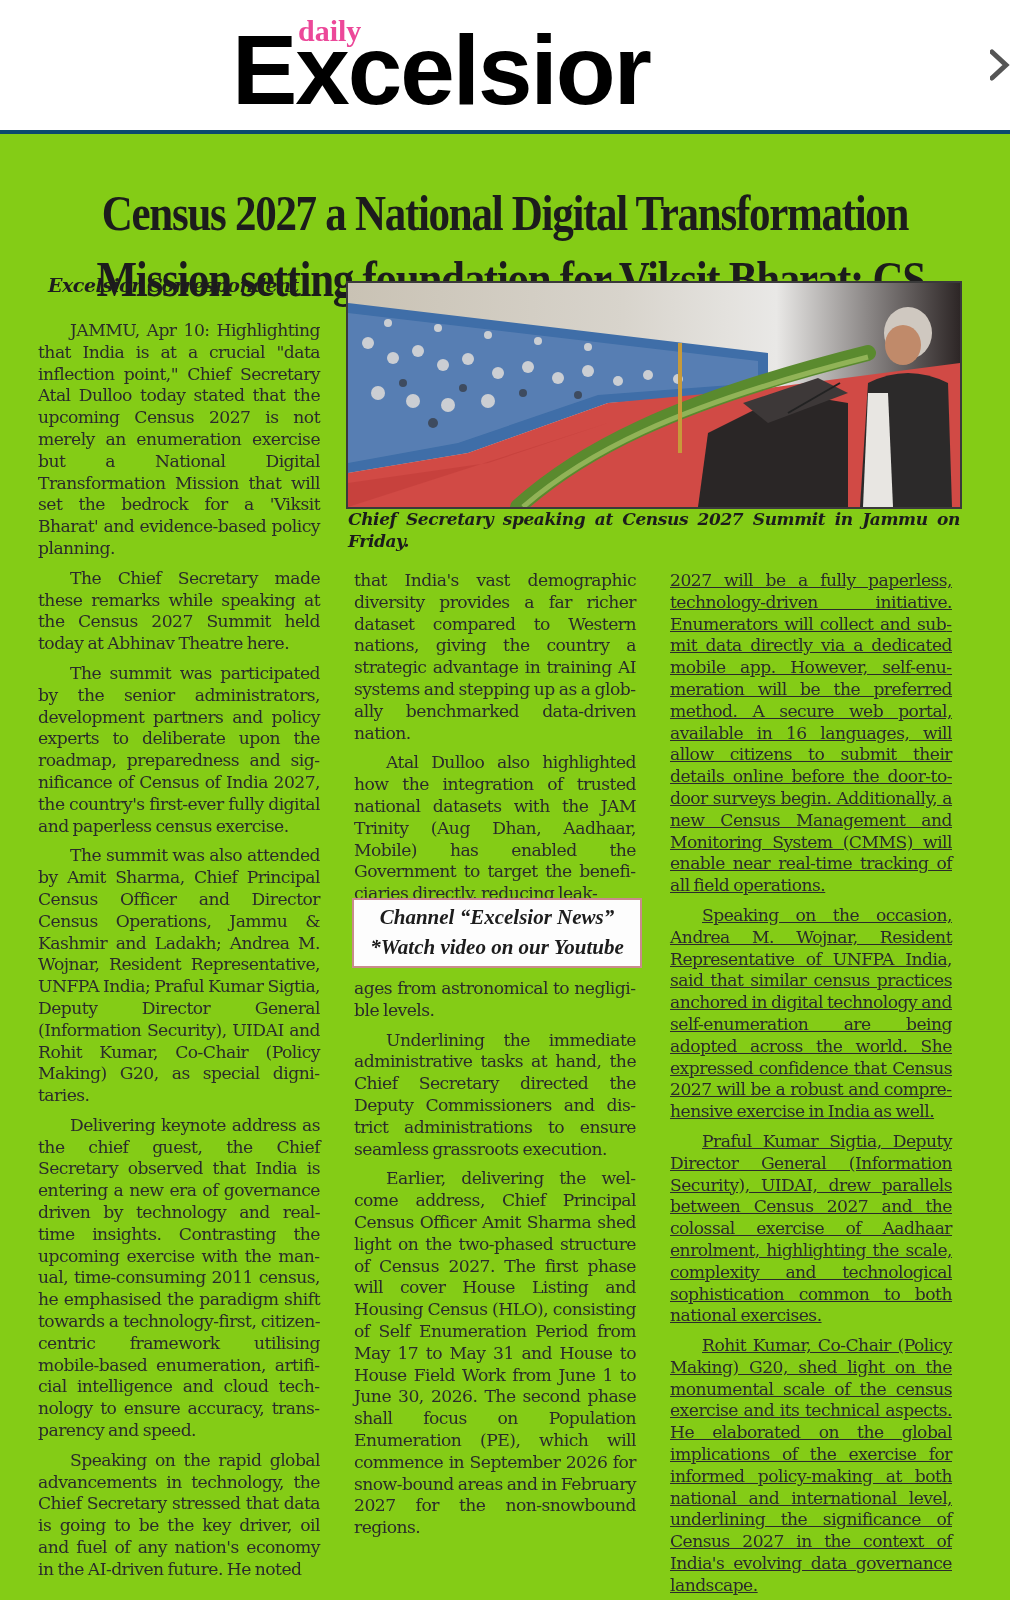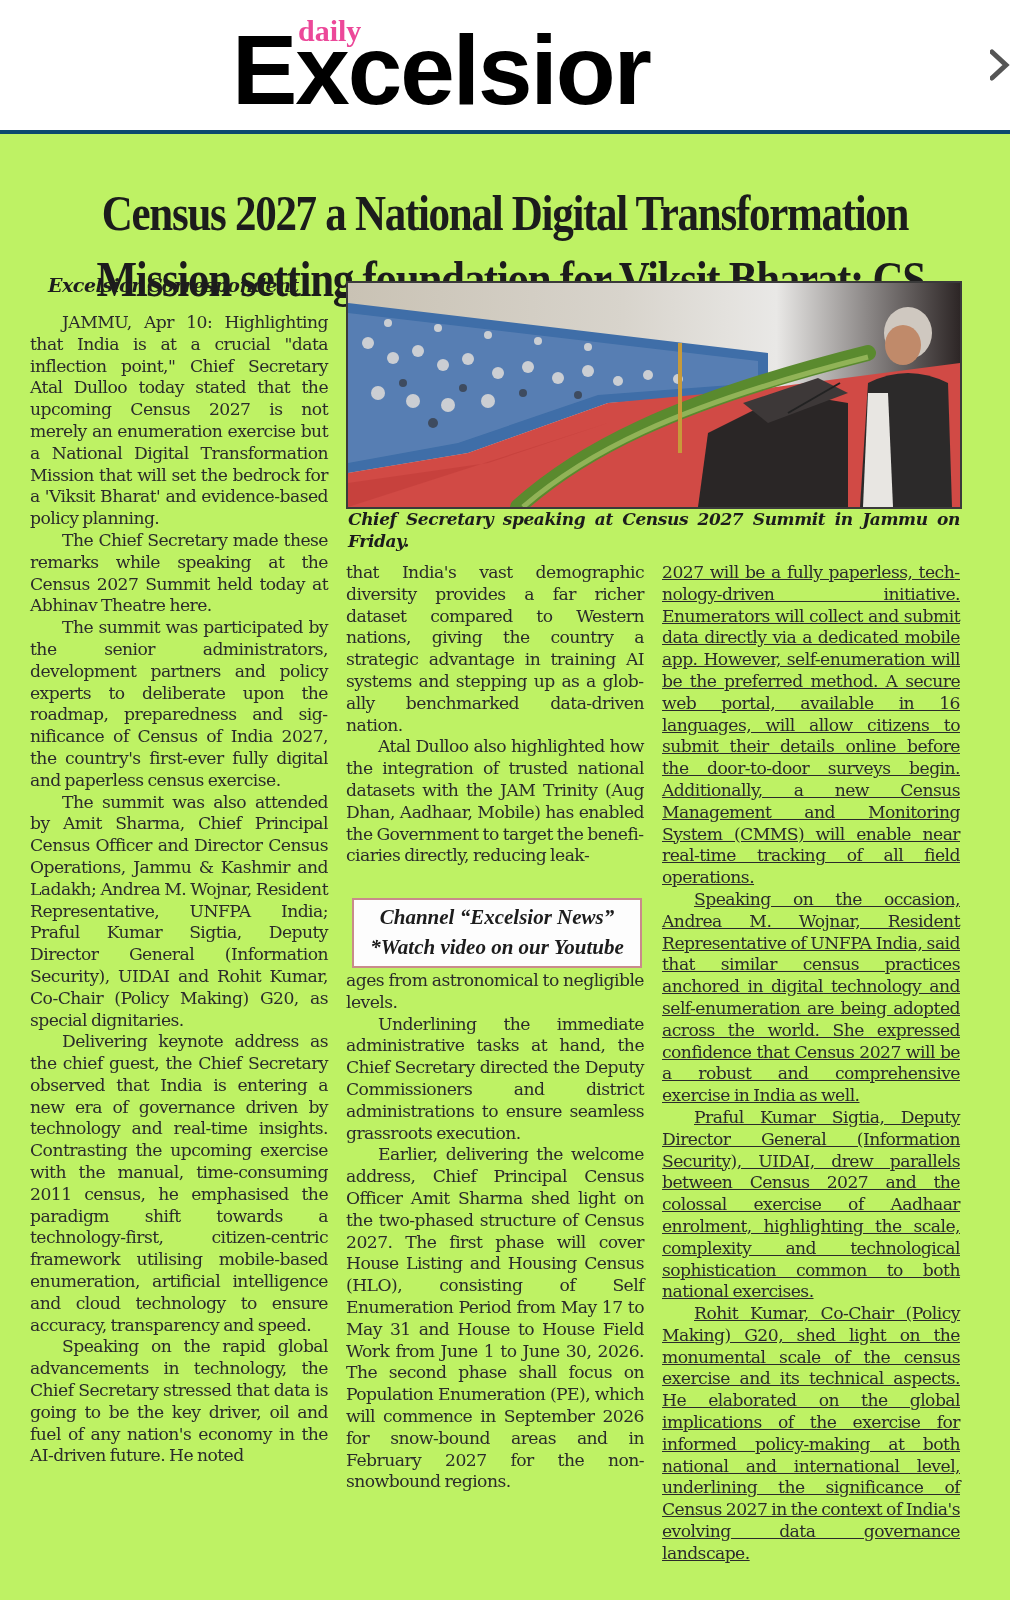--- a/index.html
+++ b/index.html
@@ -27,42 +27,42 @@
     font-family: "Liberation Sans", sans-serif; font-weight: bold;
     font-size: 98px; line-height: 100px; color: #000000; letter-spacing: -2px;
   }
   .close-btn {
     position: absolute; left: 990px; top: 40px; width: 20px; height: 50px;
     overflow: hidden; cursor: pointer;
   }
   .close-btn svg { display:block; }
 
   
-  .article { position: absolute; left: 0; top: 134px; width: 1010px; height: 1466px; background: #bef264; }
+  .article { position: absolute; left: 0; top: 134px; width: 1010px; height: 1466px; background: #84cc16; }
   .headline {
     position: absolute; left: 30px; top: 12px; width: 950px;
     font-family: "Liberation Serif", serif; font-weight: bold;
     font-size: 50px; line-height: 66px; color: #1c1c1c;
     text-align: center; letter-spacing: -1.5px;
     transform: scaleX(0.86); transform-origin: center top;
   }
   .headline .hl-line { display: block; white-space: nowrap; }
   .byline {
     position: absolute; left: 48px; top: 140px;
     font-family: "DejaVu Serif", serif; font-weight: bold; font-style: italic;
     font-size: 19px; color: #1e1e1e; letter-spacing: -0.5px;
   }
   .col {
     position: absolute;
     font-family: "DejaVu Serif", serif;
     font-size: 17.2px; line-height: 21.8px; color: #2b2b2b;
     text-align: justify; hyphens: manual; letter-spacing: -0.55px;
     word-spacing: -1px;
   }
-  .col p { margin: 0; text-indent: 32px; }
+  .col p { margin: 8px; text-indent: 32px; }
   .col p.noindent { text-indent: 0; }
   .col1 { left: 30px; top: 178px; width: 298px; }
   .col3 { left: 662px; top: 428px; width: 298px; text-decoration: underline; }
 
   .photo {
     position: absolute; left: 346px; top: 147px; width: 612px; height: 224px;
     border: 2px solid #3a3a3a; overflow: hidden; background: #b9c6d8;
   }
   .caption {
     position: absolute; left: 348px; top: 374px; width: 612px;

